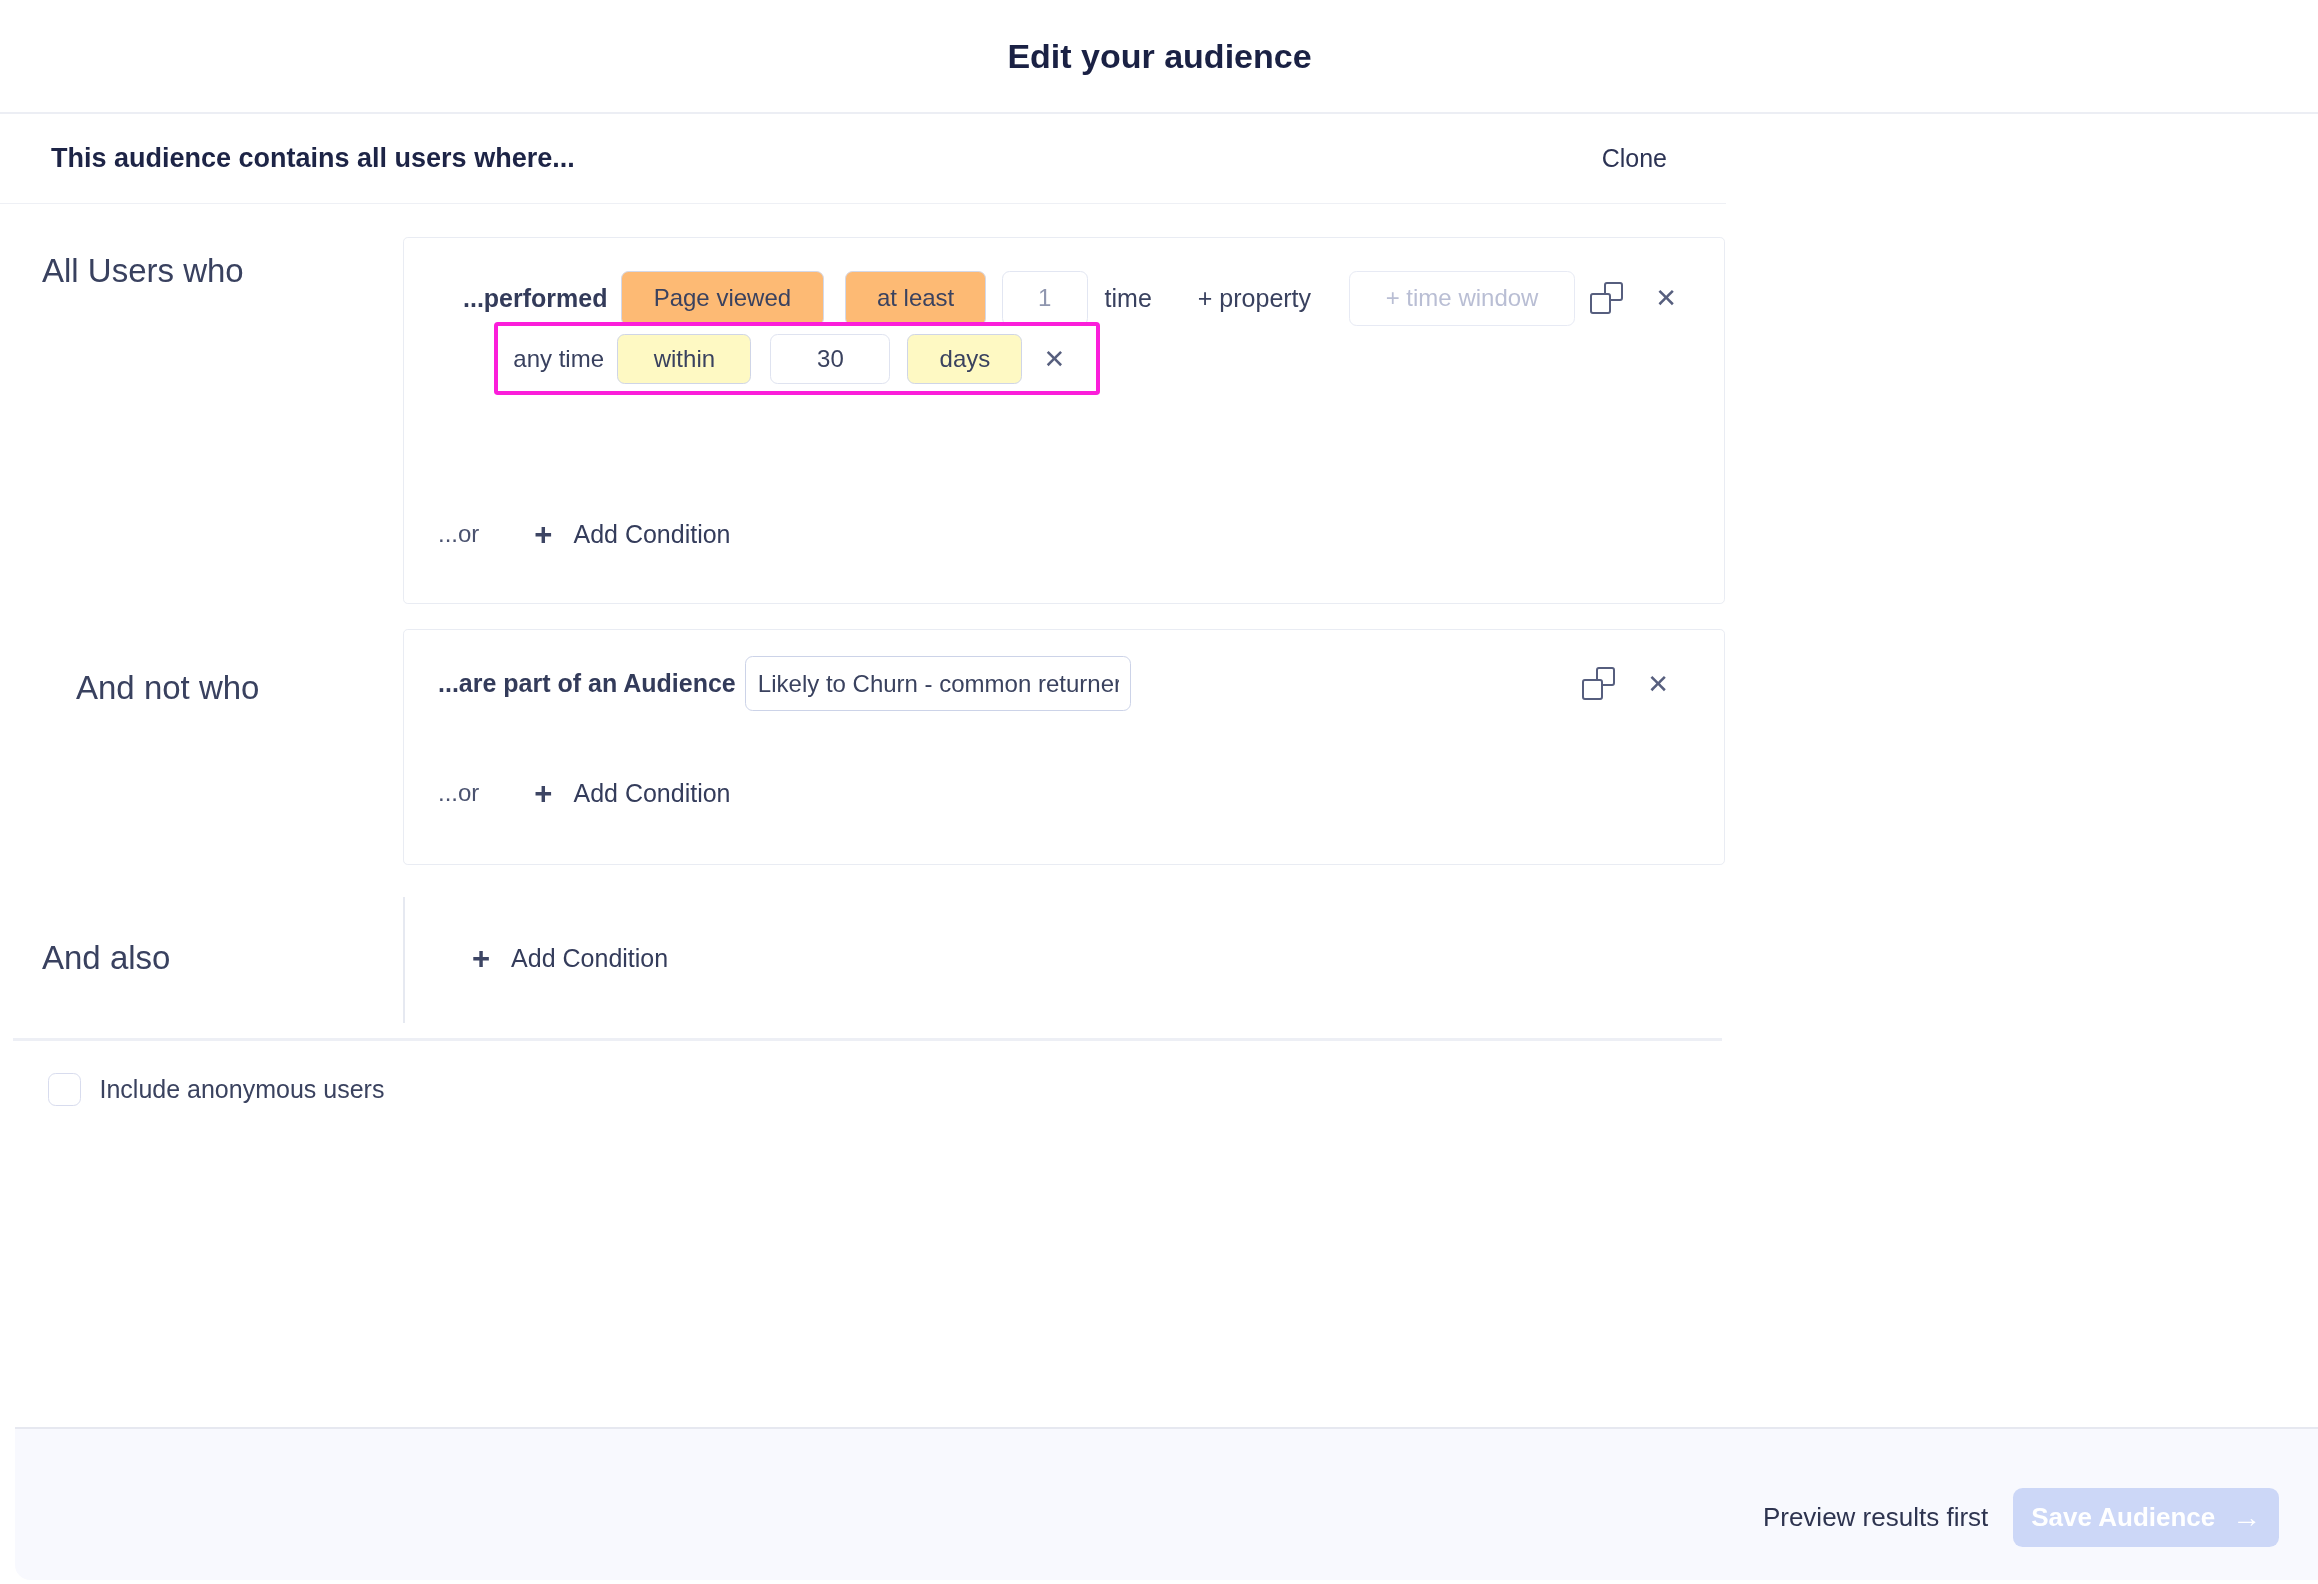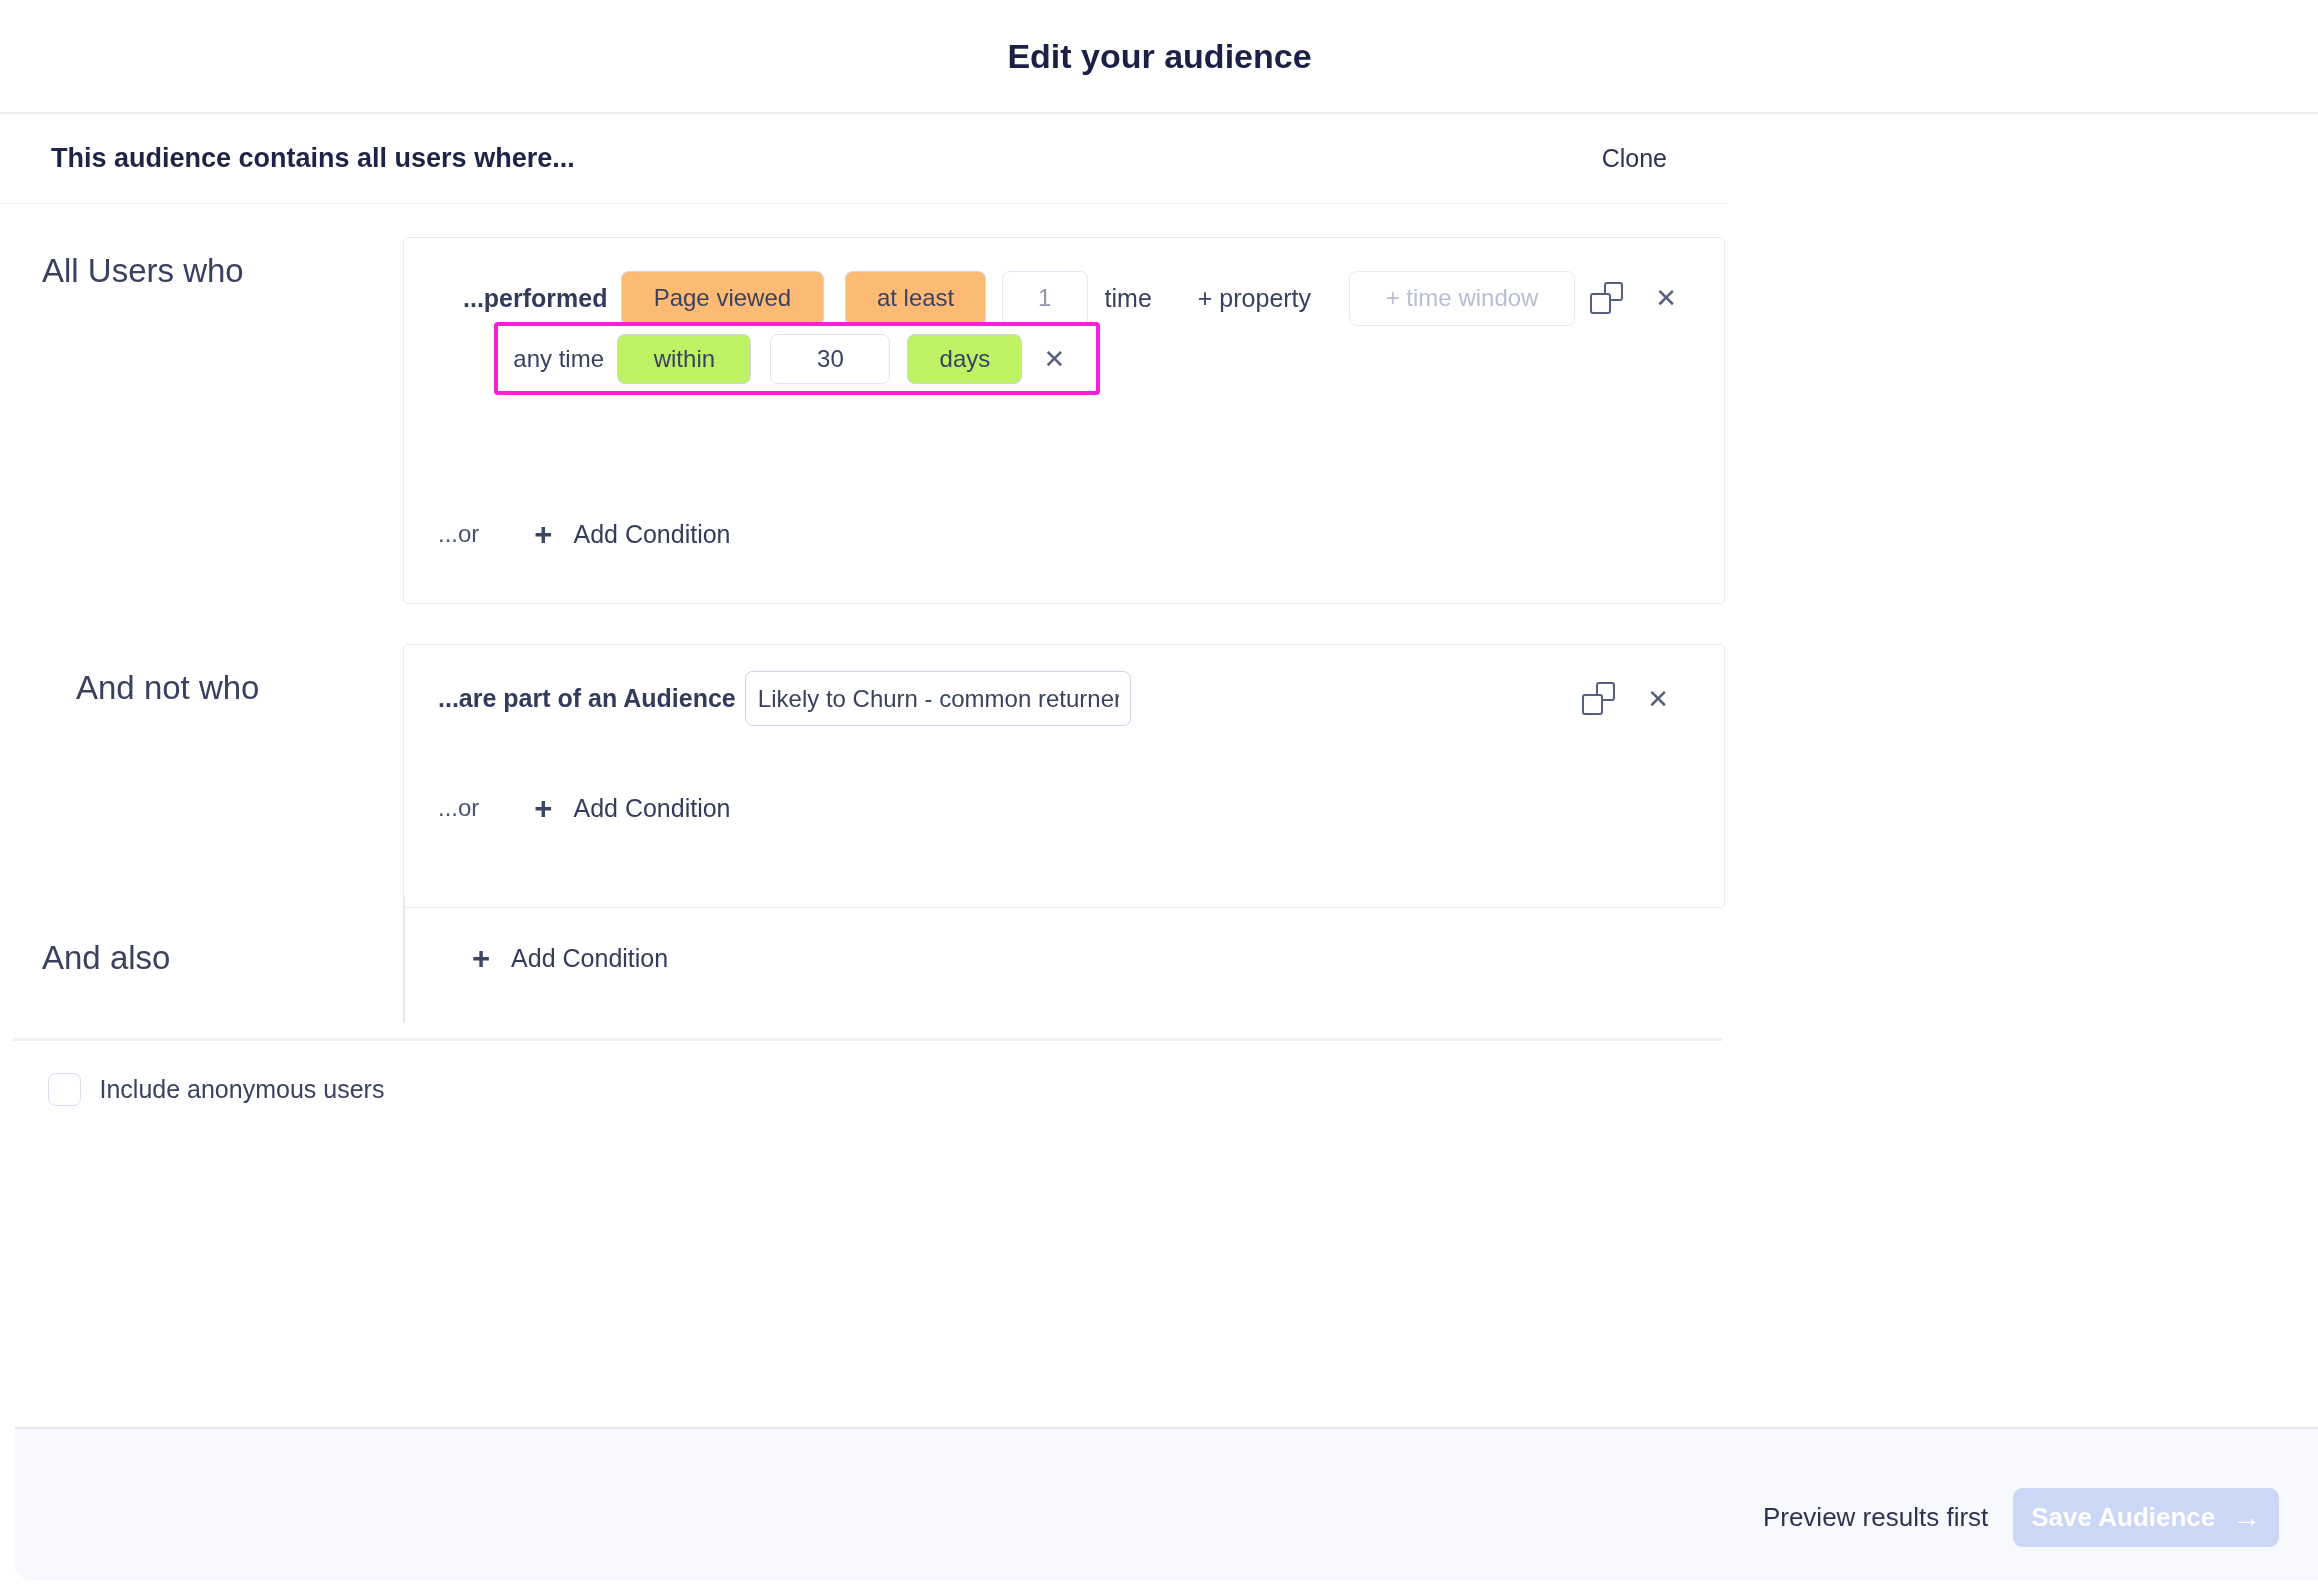--- a/index.html
+++ b/index.html
@@ -22,21 +22,21 @@
   .panel-msg{font-size:26px;line-height:1.8;color:#414968;text-align:center;max-width:382px;margin-bottom:38px;}
   .preview-btn{width:279px;height:59px;background:#3e63f3;border:none;border-radius:7.6px;color:#fff;
                font-size:26px;font-weight:600;font-family:inherit;display:flex;align-items:center;
                justify-content:center;gap:15.3px;cursor:pointer;}
   
   .group-label{position:absolute;font-size:33px;color:#39415f;}
   
   .card{position:absolute;left:403px;width:1322px;background:#fff;border:1.9px solid #e9ecf3;
         border-radius:4.8px;box-sizing:border-box;}
   .card1{top:237px;height:367px;}
-  .card2{top:644px;height:264px;}
+  .card2{top:629px;height:236px;}
   .cond-row{position:absolute;display:flex;align-items:center;}
   .chip-btn{height:55px;border:1.9px solid #d3d8e8;border-radius:7.6px;background:#fdba74;color:#3a425f;
             font-size:24px;font-family:inherit;display:flex;align-items:center;justify-content:center;
             box-sizing:border-box;cursor:pointer;}
   .chip-input{height:55px;border:1.9px solid #e2e6f2;border-radius:7.6px;background:#fff;color:#8f96af;
               font-size:24px;font-family:inherit;text-align:center;box-sizing:border-box;}
   .bold-prefix{font-weight:600;color:#333b5a;font-size:25px;white-space:nowrap;}
   .plain-txt{font-size:25px;color:#39415f;white-space:nowrap;}
   .ghost-box{height:55px;border:1.9px solid #e7eaf4;border-radius:7.6px;color:#b9bed4;font-size:24px;
              display:flex;align-items:center;justify-content:center;box-sizing:border-box;cursor:pointer;}
@@ -44,21 +44,21 @@
   
   .dup-icon{position:relative;width:32.5px;height:32.5px;cursor:pointer;flex:0 0 auto;}
   .dup-icon::before{content:"";position:absolute;top:0;right:0;width:19px;height:19px;
                     border:2.9px solid #565e7e;border-radius:2.9px;box-sizing:border-box;}
   .dup-icon::after{content:"";position:absolute;bottom:0;left:0;width:21px;height:21px;
                    border:2.9px solid #565e7e;border-radius:2.9px;background:#fff;box-sizing:border-box;}
   
   .time-window-row{position:absolute;left:90px;top:84px;width:606px;height:73px;
                    border:4.8px solid #fb1eda;border-radius:3.8px;box-sizing:border-box;
                    display:flex;align-items:center;padding-left:15.3px;}
-  .tw-btn{height:50px;border:1.9px solid #cfd5e7;border-radius:7.6px;background:#bef264;color:#3a425f;
+  .tw-btn{height:50px;border:1.9px solid #cfd5e7;border-radius:7.6px;background:#fef9c3;color:#3a425f;
           font-size:24px;font-family:inherit;display:flex;align-items:center;justify-content:center;
           box-sizing:border-box;cursor:pointer;}
   .tw-input{height:50px;width:120px;border:1.9px solid #dfe3f0;border-radius:7.6px;color:#3a425f;
             font-size:24px;font-family:inherit;text-align:center;box-sizing:border-box;}
   
   .funnel-link{display:flex;align-items:center;gap:15.3px;font-size:24px;color:#3a425f;cursor:pointer;}
   
   .or-label{font-size:24px;color:#4a526f;text-align:center;}
   .plus-glyph{font-size:31px;font-weight:600;color:#3d4564;line-height:1;}
   .add-cond-label{font-size:25px;font-weight:500;color:#343c5b;}

